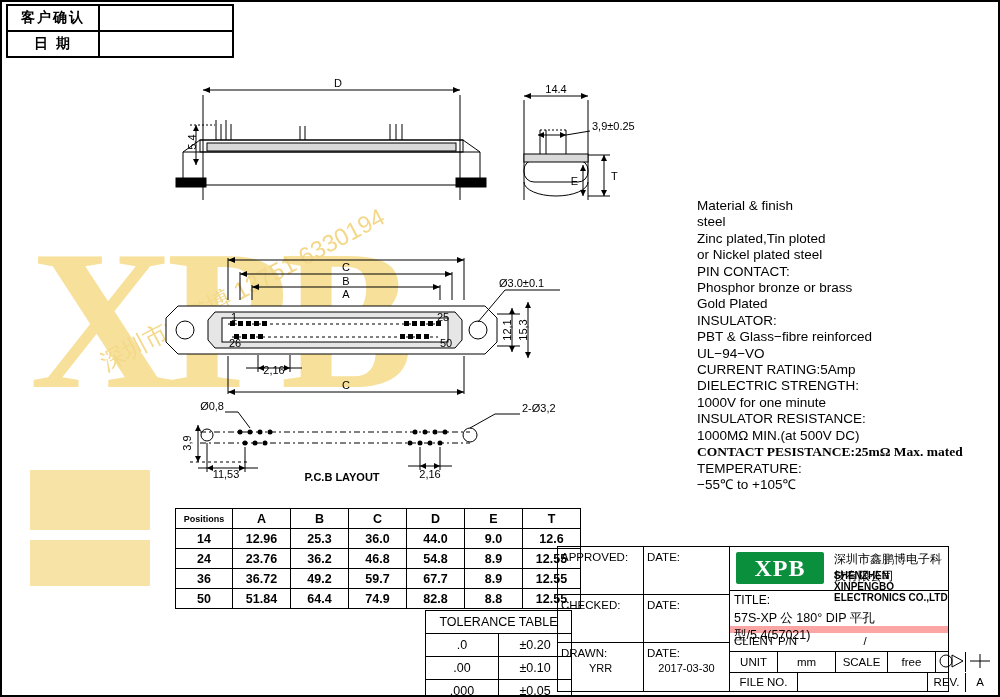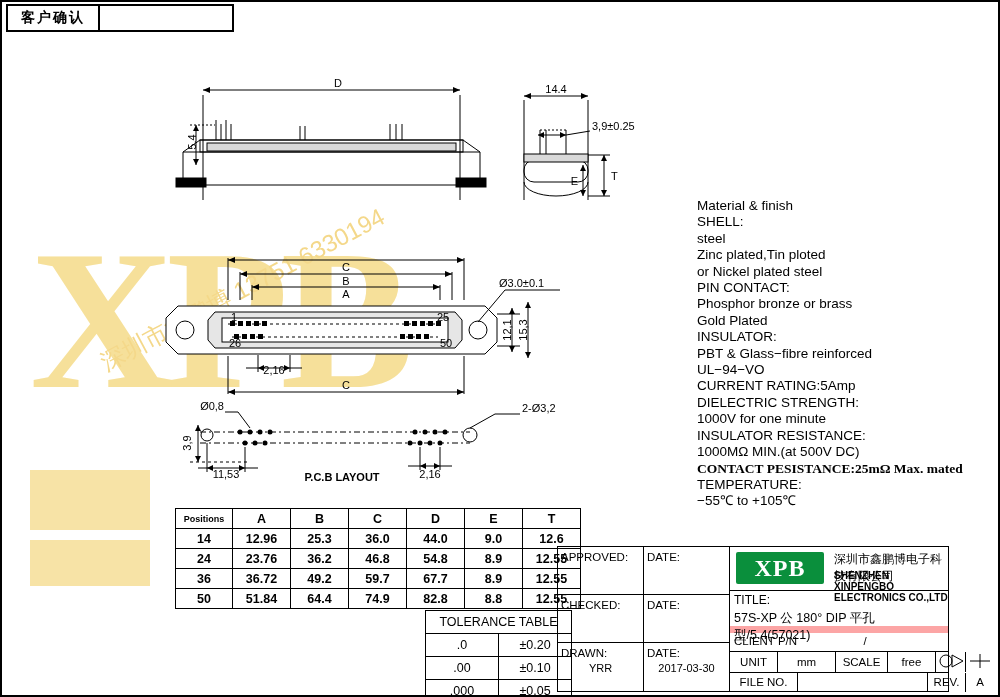--- a/index.html
+++ b/index.html
@@ -77,20 +77,24 @@
 <div class="wm wm-text">深圳市鑫鹏博 13751 6330194</div>
 <div class="wm wm-block" style="left:30px;top:470px;width:120px;height:60px;"></div>
 <div class="wm wm-block" style="left:30px;top:540px;width:120px;height:46px;"></div>
 
 <table class="tl-table">
   <tbody>
       <tr>
     <td class="tl-k">客户确认</td>
     <td class="tl-v"></td>
   </tr>
+  <tr>
+    <td class="tl-k">日  期</td>
+    <td class="tl-v"></td>
+  </tr>
 </tbody>
   </table>
 
 <svg class="draw">
   <g fill="none" stroke="#000" stroke-width="1">
 
     <line x1="203" y1="95" x2="203" y2="200"></line>
     <line x1="460" y1="95" x2="460" y2="200"></line>
     <line x1="203" y1="90" x2="460" y2="90"></line>
     <polygon points="203,90 210,87 210,93" fill="#000" stroke="none"></polygon>
@@ -295,21 +299,20 @@
   <text x="224" y="410" text-anchor="end">Ø0,8</text>
   <text x="522" y="412">2-Ø3,2</text>
   <text x="191" y="443" text-anchor="middle" transform="rotate(-90 191 443)">3,9</text>
   <text x="226" y="478" text-anchor="middle">11,53</text>
   <text x="430" y="478" text-anchor="middle">2,16</text>
   <text x="342" y="481" text-anchor="middle" font-family="Liberation Serif, serif" font-weight="bold" font-size="14">P.C.B LAYOUT</text>
 </svg>
 
 <div class="matblock">
   <div>Material &amp; finish</div>
-  <div>SHELL:</div>
   <div>steel</div>
   <div>Zinc plated,Tin ploted</div>
   <div>or Nickel plated steel</div>
   <div>PIN CONTACT:</div>
   <div>Phosphor bronze or brass</div>
   <div>Gold Plated</div>
   <div>INSULATOR:</div>
   <div>PBT &amp; Glass−fibre reinforced</div>
   <div>UL−94−VO</div>
   <div>CURRENT RATING:5Amp</div>

